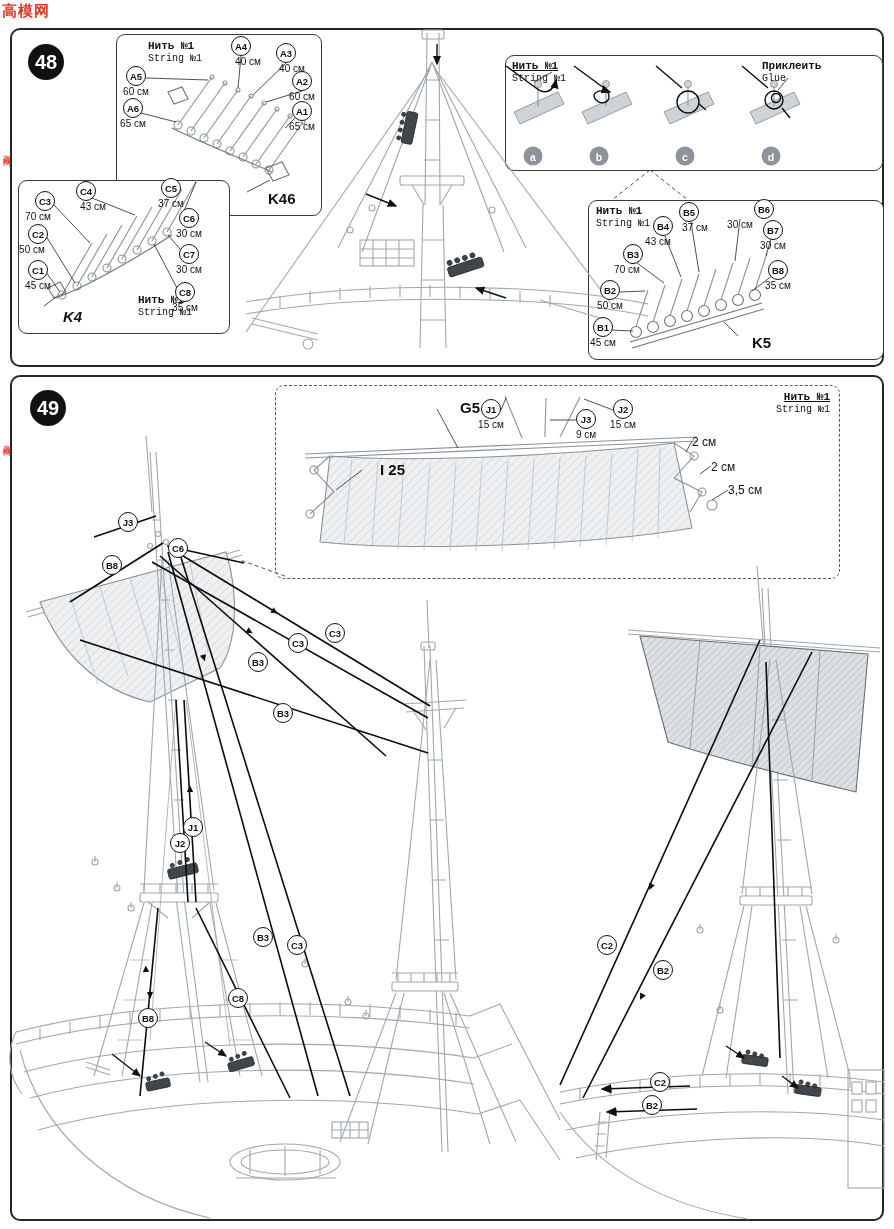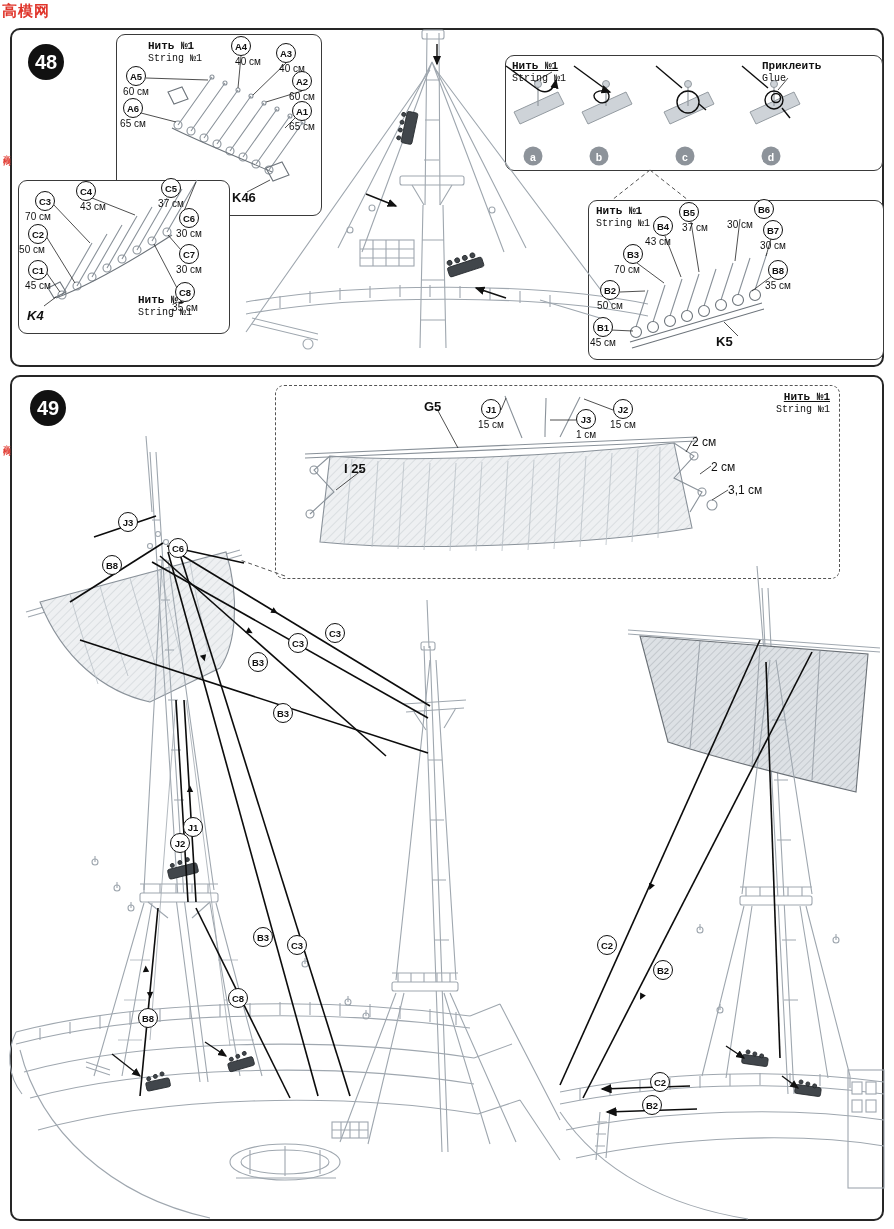--- a/index.html
+++ b/index.html
@@ -9,21 +9,21 @@
   .inbox{position:absolute;border:1.5px solid #3a3a3a;border-radius:9px;background:#fff;z-index:1;}
   .inbox.dashed{border-style:dashed;border-color:#555;}
   svg.art{position:absolute;left:0;top:0;z-index:2;pointer-events:none;}
   .badge{position:absolute;width:36px;height:36px;border-radius:50%;background:#111;color:#fff;
          display:flex;align-items:center;justify-content:center;font-weight:bold;font-size:20px;z-index:5;}
   .c{position:absolute;width:20px;height:20px;border:1.8px solid #111;border-radius:50%;background:#fff;
      display:flex;align-items:center;justify-content:center;font-size:9.5px;font-weight:bold;
      transform:translate(-50%,-50%);z-index:4;box-sizing:border-box;}
   .sz{position:absolute;font-size:10px;white-space:nowrap;transform:translate(-50%,0);z-index:4;}
   .szl{position:absolute;font-size:12px;white-space:nowrap;z-index:4;}
-  .part{position:absolute;font-size:13px;font-weight:bold;z-index:4;white-space:nowrap;}
+  .part{position:absolute;font-size:15px;font-weight:bold;z-index:4;white-space:nowrap;margin-left:36px;}
   .thread{position:absolute;font-size:11px;line-height:1.2;z-index:4;white-space:nowrap;font-family:Liberation Mono, monospace;}
   .thread .ru{font-weight:bold;display:block;}
   .thread .en{font-weight:normal;font-size:10px;display:block;}
   .thread.und .ru{text-decoration:underline;}
   .thread.right{text-align:right;}
   .letter{position:absolute;width:19px;height:19px;border-radius:50%;background:#8d939a;color:#fff;
           display:flex;align-items:center;justify-content:center;font-size:10.5px;font-weight:bold;
           transform:translate(-50%,-50%);z-index:4;}
   .wm-logo{position:absolute;left:2px;top:2px;font-size:15px;font-weight:bold;color:#e0352b;z-index:6;letter-spacing:1px;}
   .wm-side{position:absolute;left:0px;writing-mode:vertical-rl;font-size:8px;color:#e0352b;z-index:6;letter-spacing:2px;}
@@ -434,26 +434,26 @@
 <div class="sz" style="left:610px;top:300px;">50 см</div>
 <div class="c" style="left:603px;top:327px;">B1</div>
 <div class="sz" style="left:603px;top:337px;">45 см</div>
 <div class="part" style="left:716px;top:334px;">K5</div>
 
 <div class="part" style="left:424px;top:399px;">G5</div>
 <div class="part" style="left:344px;top:461px;">I 25</div>
 <div class="c" style="left:491px;top:409px;">J1</div>
 <div class="sz" style="left:491px;top:419px;">15 см</div>
 <div class="c" style="left:586px;top:419px;">J3</div>
-<div class="sz" style="left:586px;top:429px;">1 см</div>
+<div class="sz" style="left:586px;top:429px;">9 см</div>
 <div class="c" style="left:623px;top:409px;">J2</div>
 <div class="sz" style="left:623px;top:419px;">15 см</div>
 <div class="szl" style="left:692px;top:435px;">2 см</div>
 <div class="szl" style="left:711px;top:460px;">2 см</div>
-<div class="szl" style="left:728px;top:483px;">3,1 см</div>
+<div class="szl" style="left:728px;top:483px;">3,5 см</div>
 
 <div class="c" style="left:128px;top:522px;">J3</div>
 <div class="c" style="left:178px;top:548px;">C6</div>
 <div class="c" style="left:112px;top:565px;">B8</div>
 <div class="c" style="left:335px;top:633px;">C3</div>
 <div class="c" style="left:298px;top:643px;">C3</div>
 <div class="c" style="left:258px;top:662px;">B3</div>
 <div class="c" style="left:283px;top:713px;">B3</div>
 <div class="c" style="left:193px;top:827px;">J1</div>
 <div class="c" style="left:180px;top:843px;">J2</div>

